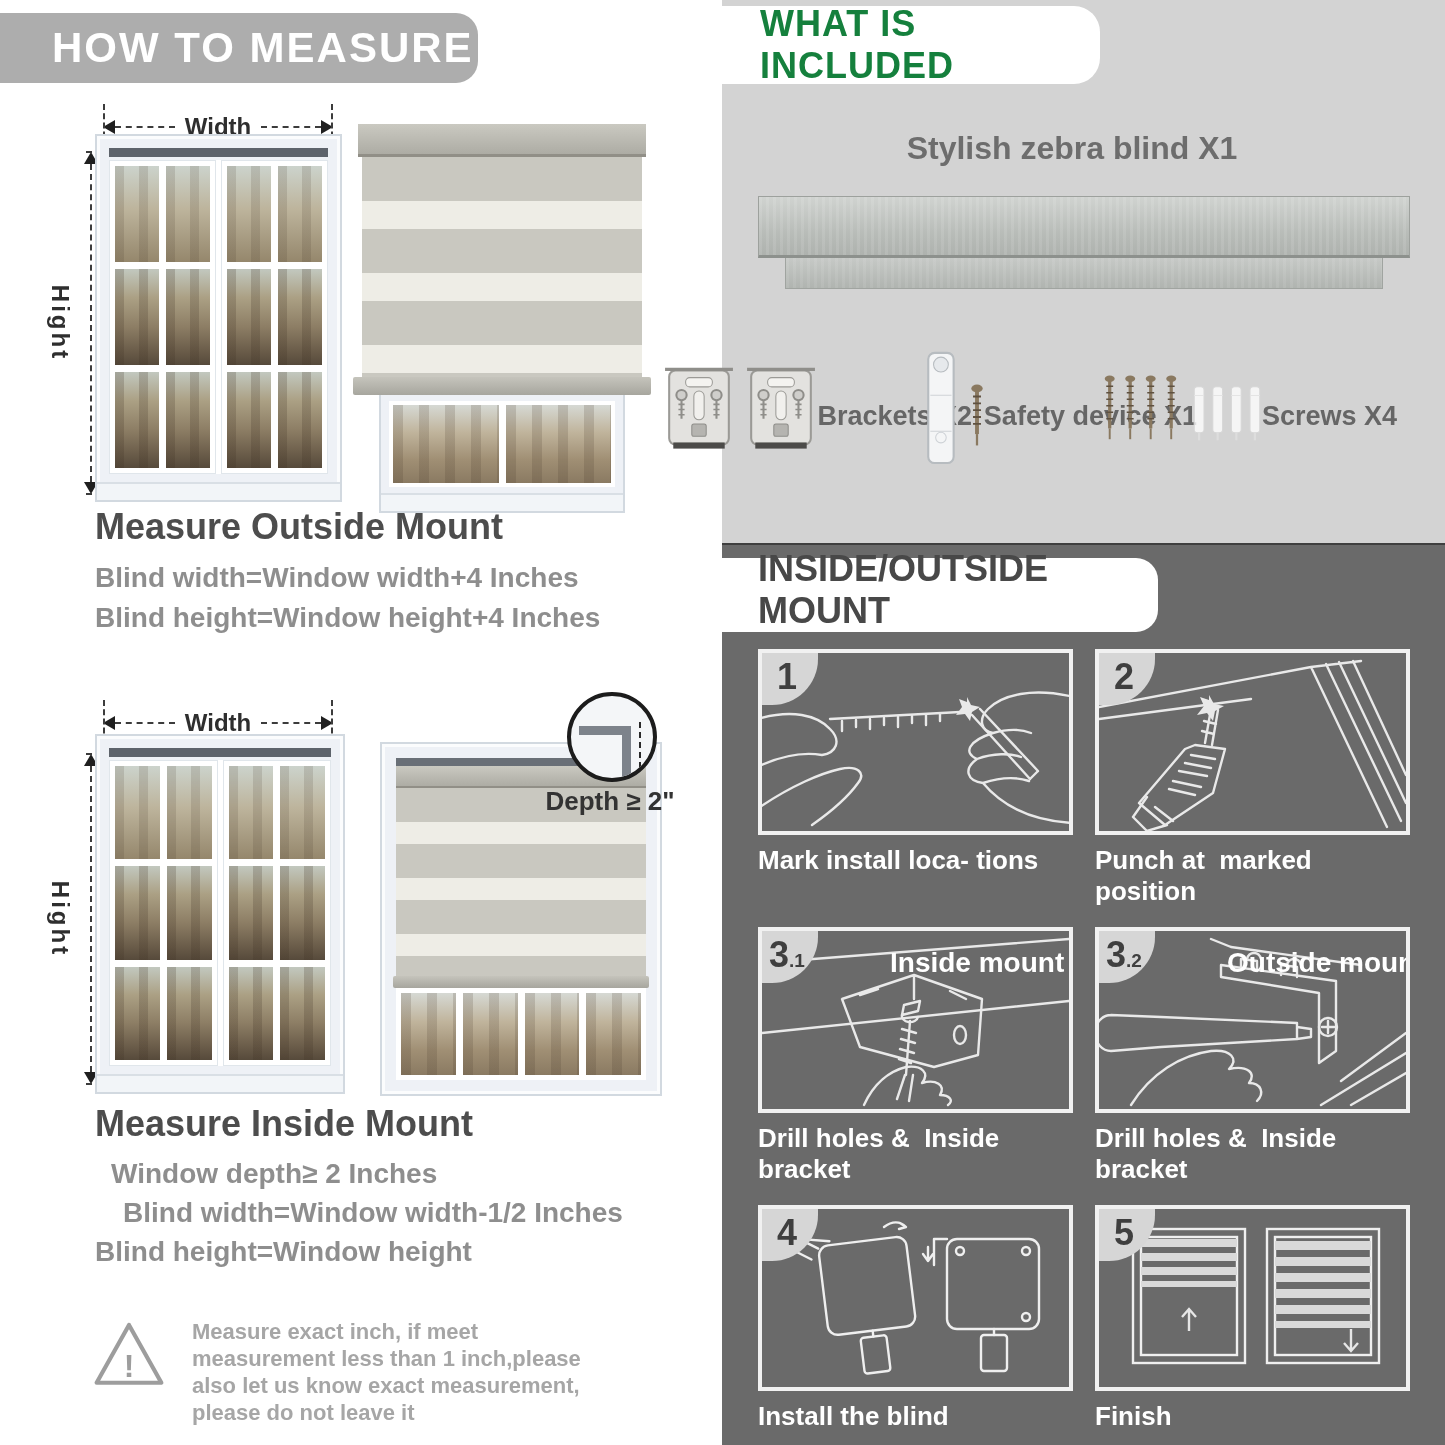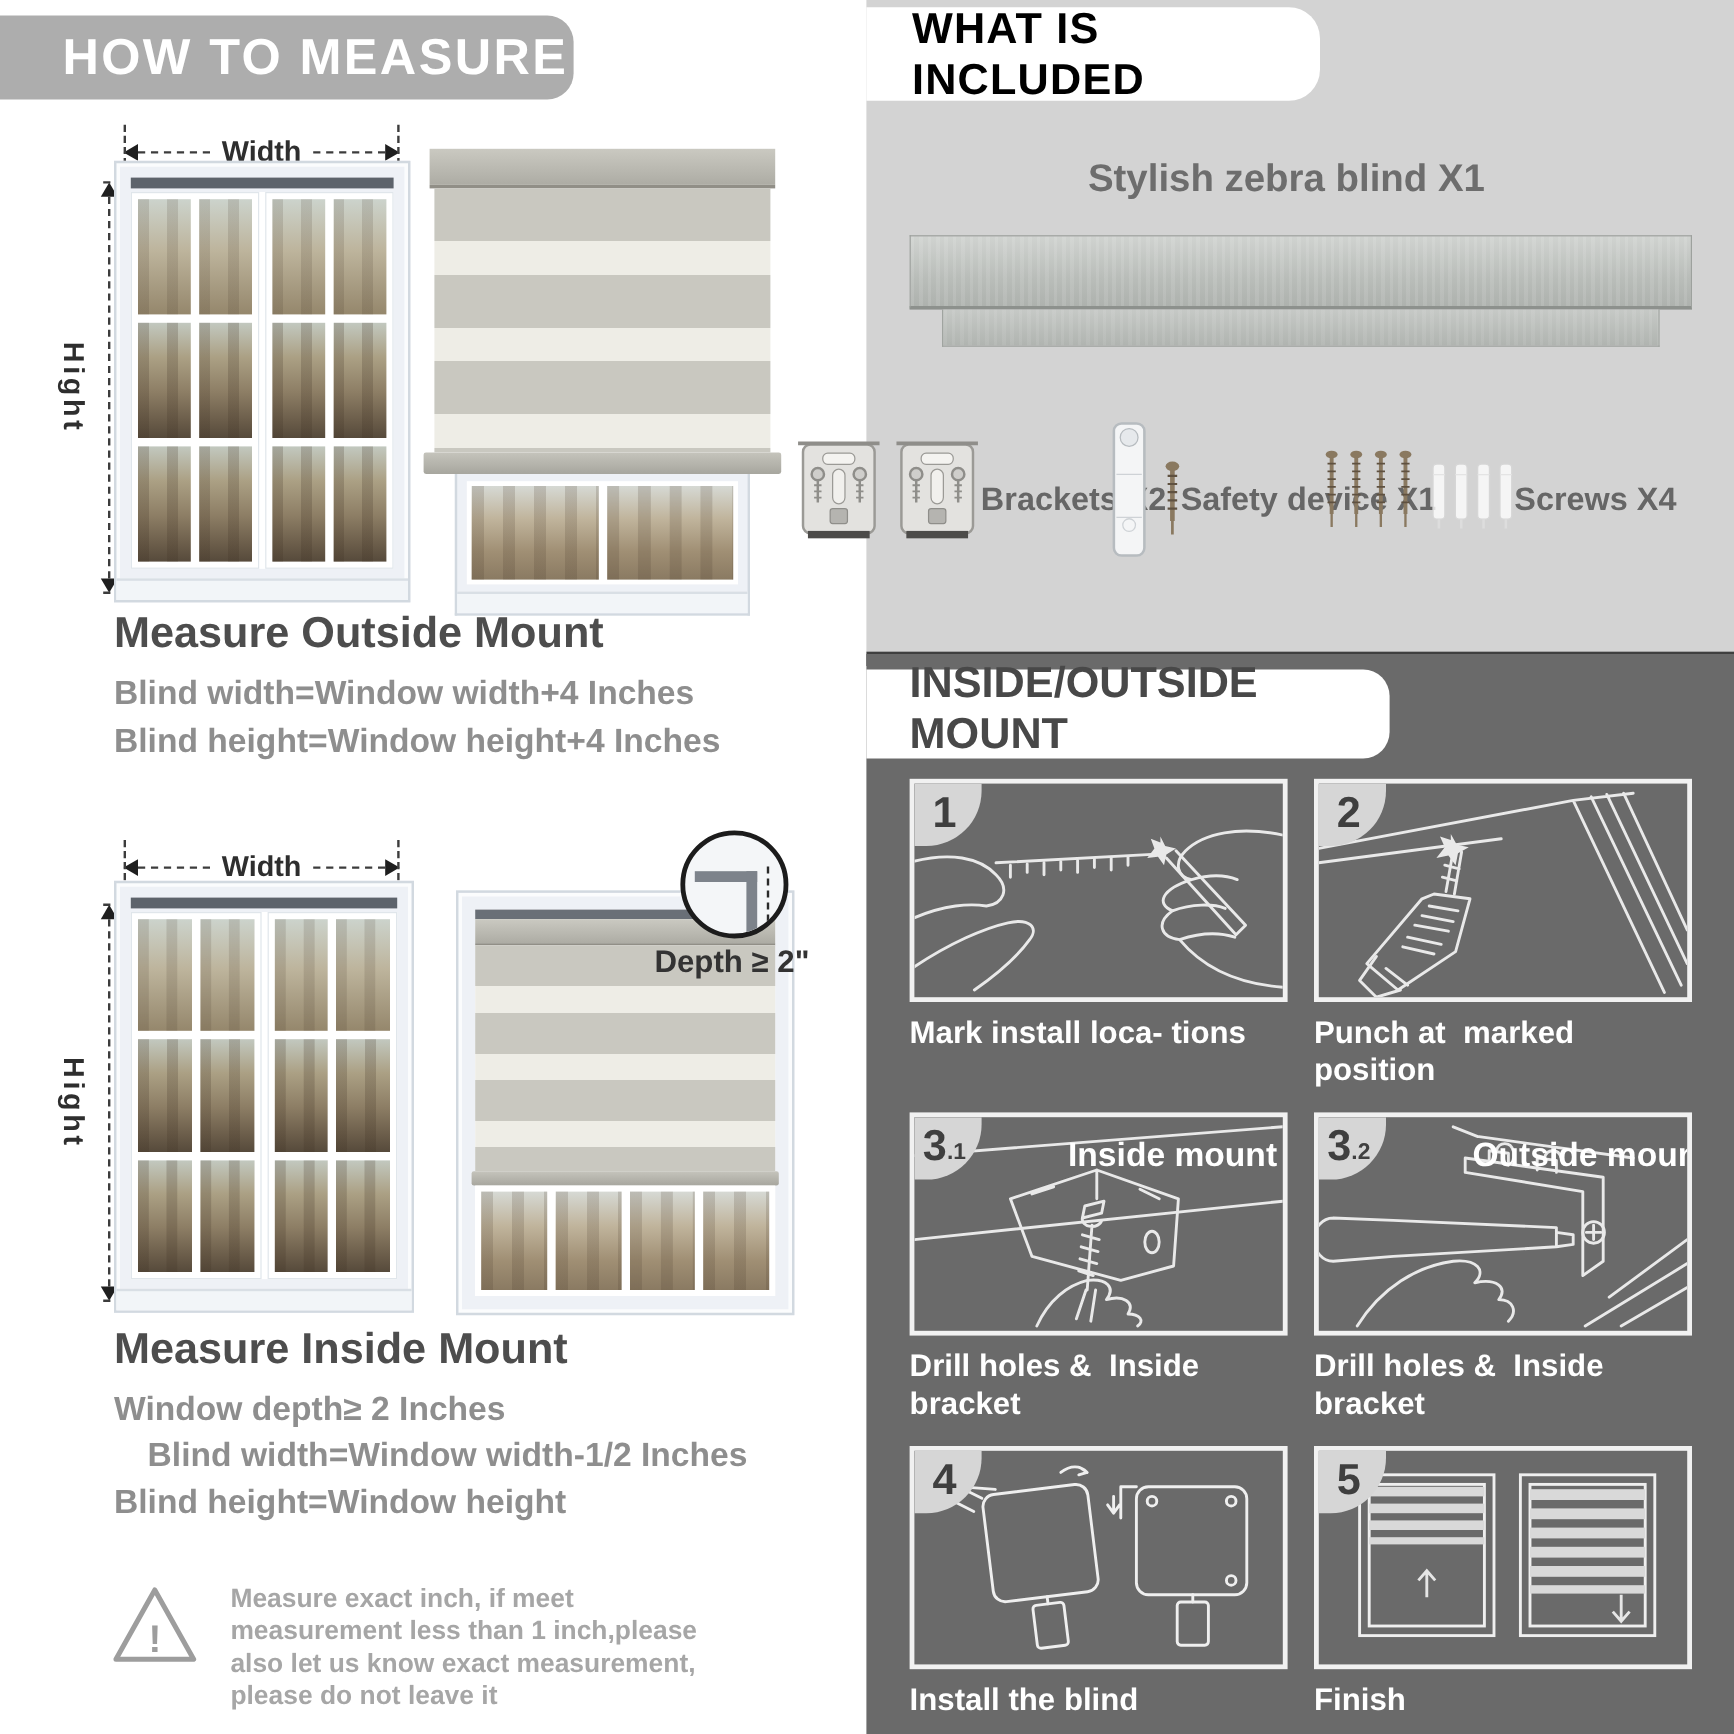--- a/index.html
+++ b/index.html
@@ -81,21 +81,21 @@
   .warning{position:absolute;left:92px;top:1318px;width:580px;display:flex;gap:26px;align-items:flex-start;}
   .warn-icon{position:relative;width:74px;height:80px;flex:0 0 auto;}
   .warn-icon svg{position:absolute;inset:0;}
   .warn-bang{position:absolute;left:0;right:0;top:30px;text-align:center;
     color:#9d9d9d;font-size:32px;font-weight:bold;}
   .warn-text{color:#a6a6a6;font-size:22px;font-weight:bold;line-height:27px;width:420px;white-space:pre-wrap;}
   
   .included-panel{position:absolute;left:722px;top:0;width:723px;height:543px;background:#d3d3d3;}
   .included-header{position:absolute;left:0;top:6px;width:378px;height:78px;background:#fff;
     border-radius:0 26px 26px 0;display:flex;align-items:center;padding-left:38px;box-sizing:border-box;
-    color:#000000;font-size:36px;font-weight:bold;letter-spacing:1px;}
+    color:#15803d;font-size:36px;font-weight:bold;letter-spacing:1px;}
   .product-label{position:absolute;left:150px;top:130px;width:400px;text-align:center;
     font-size:32px;font-weight:bold;color:#6d6d6d;}
   .headrail{position:absolute;left:36px;top:196px;width:652px;}
   .hr-top{height:58px;background:
       repeating-linear-gradient(90deg, rgba(255,255,255,.10) 0 3px, rgba(0,0,0,0) 3px 7px),
       linear-gradient(180deg,#d0d3d0,#b9bdb9 60%,#aeb2ae);
     border:1px solid #9da19d;border-bottom:3px solid #8d918d;}
   .hr-bottom{height:30px;width:calc(100% - 56px);margin:0 auto;background:
       repeating-linear-gradient(90deg, rgba(255,255,255,.08) 0 3px, rgba(0,0,0,0) 3px 7px),
       linear-gradient(180deg,#c6c9c6,#b0b4b0);border:1px solid #a0a4a0;border-top:none;}
@@ -242,21 +242,21 @@
     </div>
     <div class="depth-circle" style="left:567px;top:-6px;">
       <span class="dc-h"></span>
       <span class="dc-v"></span>
       <span class="dc-dash"></span>
     </div>
     <div class="depth-label" style="left:540px;top:88px;width:140px;">Depth ≥ 2"</div>
   </div>
 
   <div class="sec-title" style="top:1103px;">Measure Inside Mount</div>
-  <div class="sec-line" style="top:1158px;">Window depth≥ 2 Inches</div>
+  <div class="sec-line" style="top:1158px;margin-left:16px;">Window depth≥ 2 Inches</div>
   <div class="sec-line" style="top:1197px;margin-left:28px;">Blind width=Window width-1/2 Inches</div>
   <div class="sec-line" style="top:1236px;">Blind height=Window height</div>
 
   <div class="warning">
     <div class="warn-icon">
       <svg viewBox="0 0 64 64">
           <path d="M32 6 L60 56 H4 Z" fill="none" stroke="#9d9d9d" stroke-width="3.6" stroke-linejoin="round"></path>
         </svg>
       <span class="warn-bang">!</span>
     </div>

